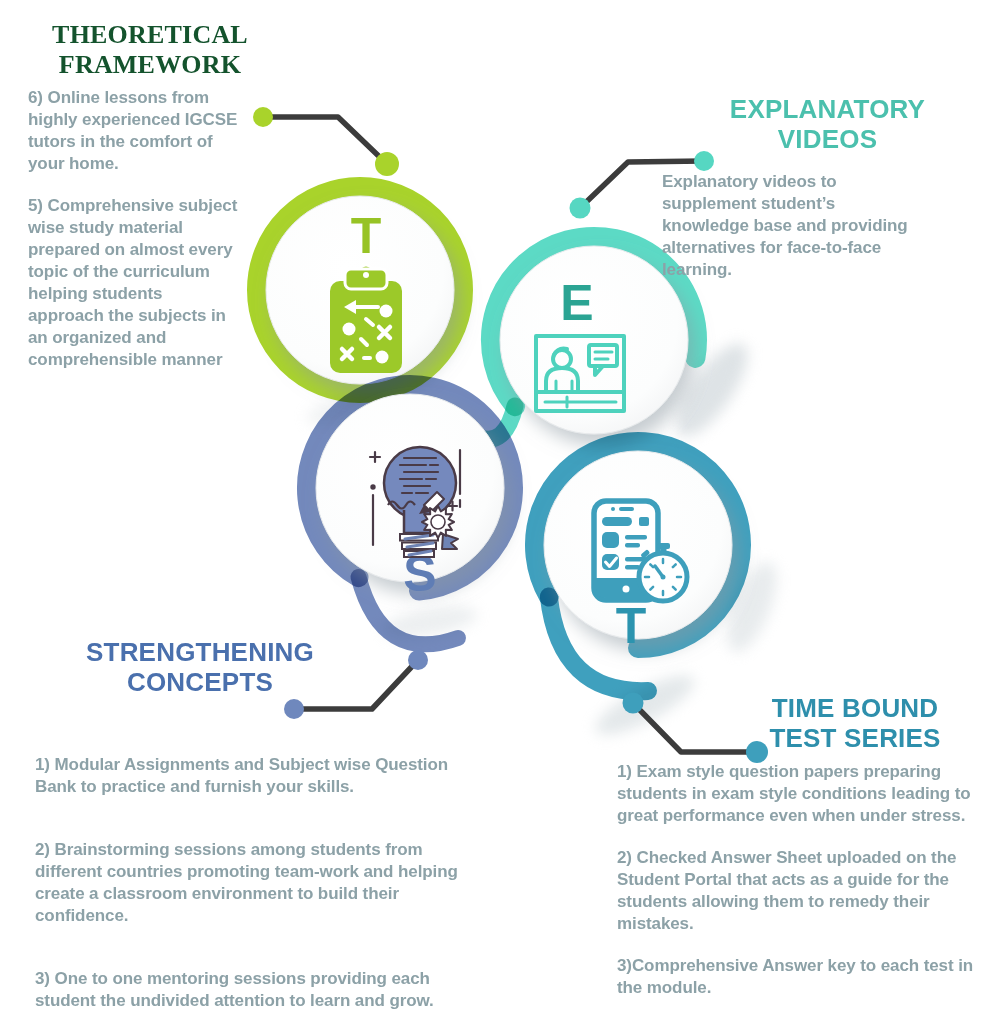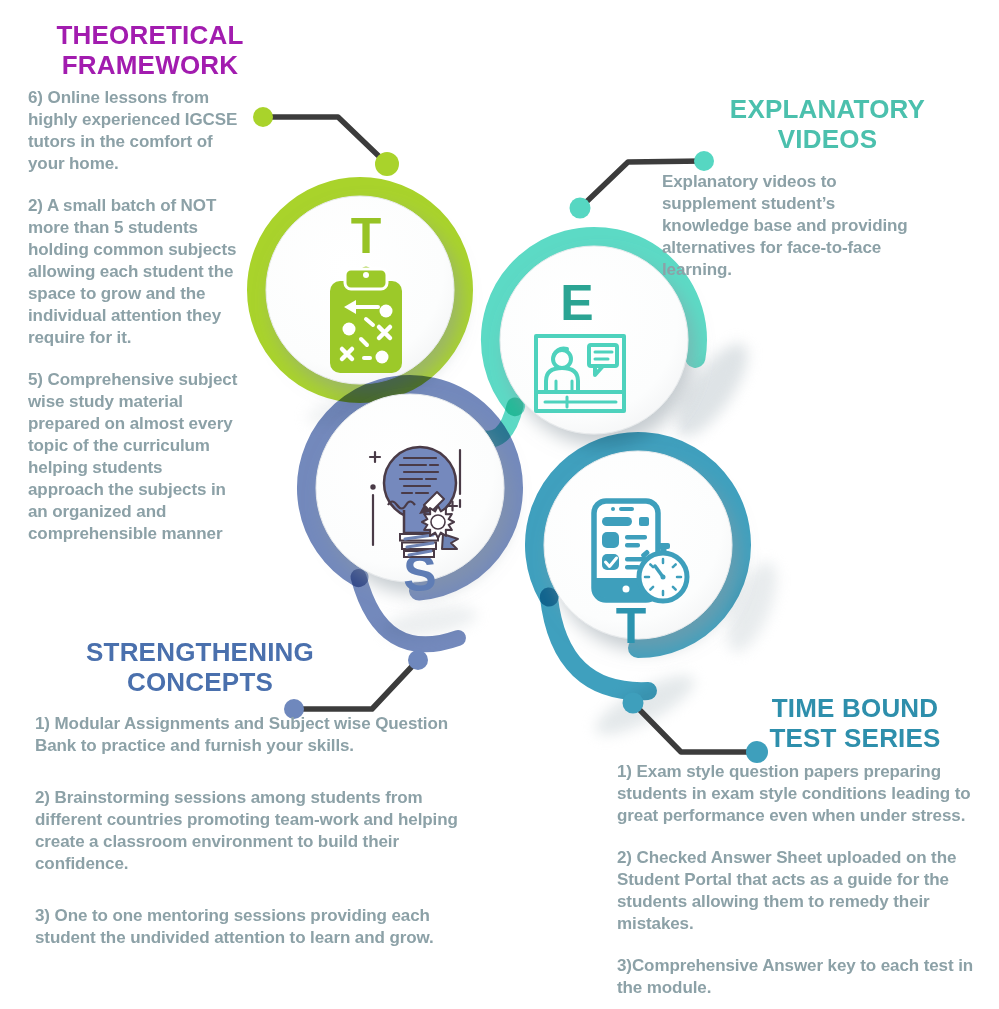--- a/index.html
+++ b/index.html
@@ -6,32 +6,32 @@
   .canvas{
     position:relative;width:999px;height:1009px;background:#ffffff;overflow:hidden;
     font-family:"Liberation Sans",sans-serif;font-weight:700;
   }
   .art{position:absolute;left:0;top:0;z-index:1;}
   .txt{position:absolute;z-index:2;}
   .section-title{
     font-size:26px;line-height:30px;text-align:center;white-space:pre-line;
     margin:0;letter-spacing:0.2px;
   }
-  .tl-title{left:25px;top:20px;width:250px;color:#a21caf;}
+  .tl-title{left:25px;top:20px;width:250px;color:#14532d;font-family:Liberation Serif, serif;}
   .tr-title{left:700px;top:94px;width:255px;color:#4BC0AD;}
   .bl-title{left:35px;top:637px;width:330px;color:#4A70AD;}
   .br-title{left:755px;top:693px;width:200px;color:#2E8FAC;}
   .body-block p{
     margin:0 0 20px 0;font-size:17px;line-height:22px;color:#8CA1A7;
     white-space:pre-line;letter-spacing:-0.1px;
   }
   .tl-body{left:28px;top:87px;width:245px;}
   .tr-body{left:662px;top:171px;width:332px;text-align:left;}
   .bl-body{left:35px;top:713px;width:475px;}
-  .bl-body p{margin-bottom:30px;}
+  .bl-body p{margin-bottom:30px;margin-top:41px;}
   .br-body{left:617px;top:761px;width:386px;}
   .br-body p{margin-bottom:20px;}
   .ring{mix-blend-mode:multiply;}
   .circle-letter{font-family:"Liberation Sans",sans-serif;font-weight:700;font-size:50px;text-anchor:middle;}
 </style>
 </head>
 <body>
 
 <div class="canvas">
 
@@ -217,27 +217,20 @@
     </g>
   </svg>
 
   <h2 class="txt section-title tl-title">THEORETICAL
 FRAMEWORK</h2>
   <div class="txt body-block tl-body">
     <p>6) Online lessons from
 highly experienced IGCSE
 tutors in the comfort of
 your home.</p>
-    <p>2) A small batch of NOT
-more than 5 students
-holding common subjects
-allowing each student the
-space to grow and the
-individual attention they
-require for it.</p>
     <p>5) Comprehensive subject
 wise study material
 prepared on almost every
 topic of the curriculum
 helping students
 approach the subjects in
 an organized and
 comprehensible manner</p>
   </div>
 

